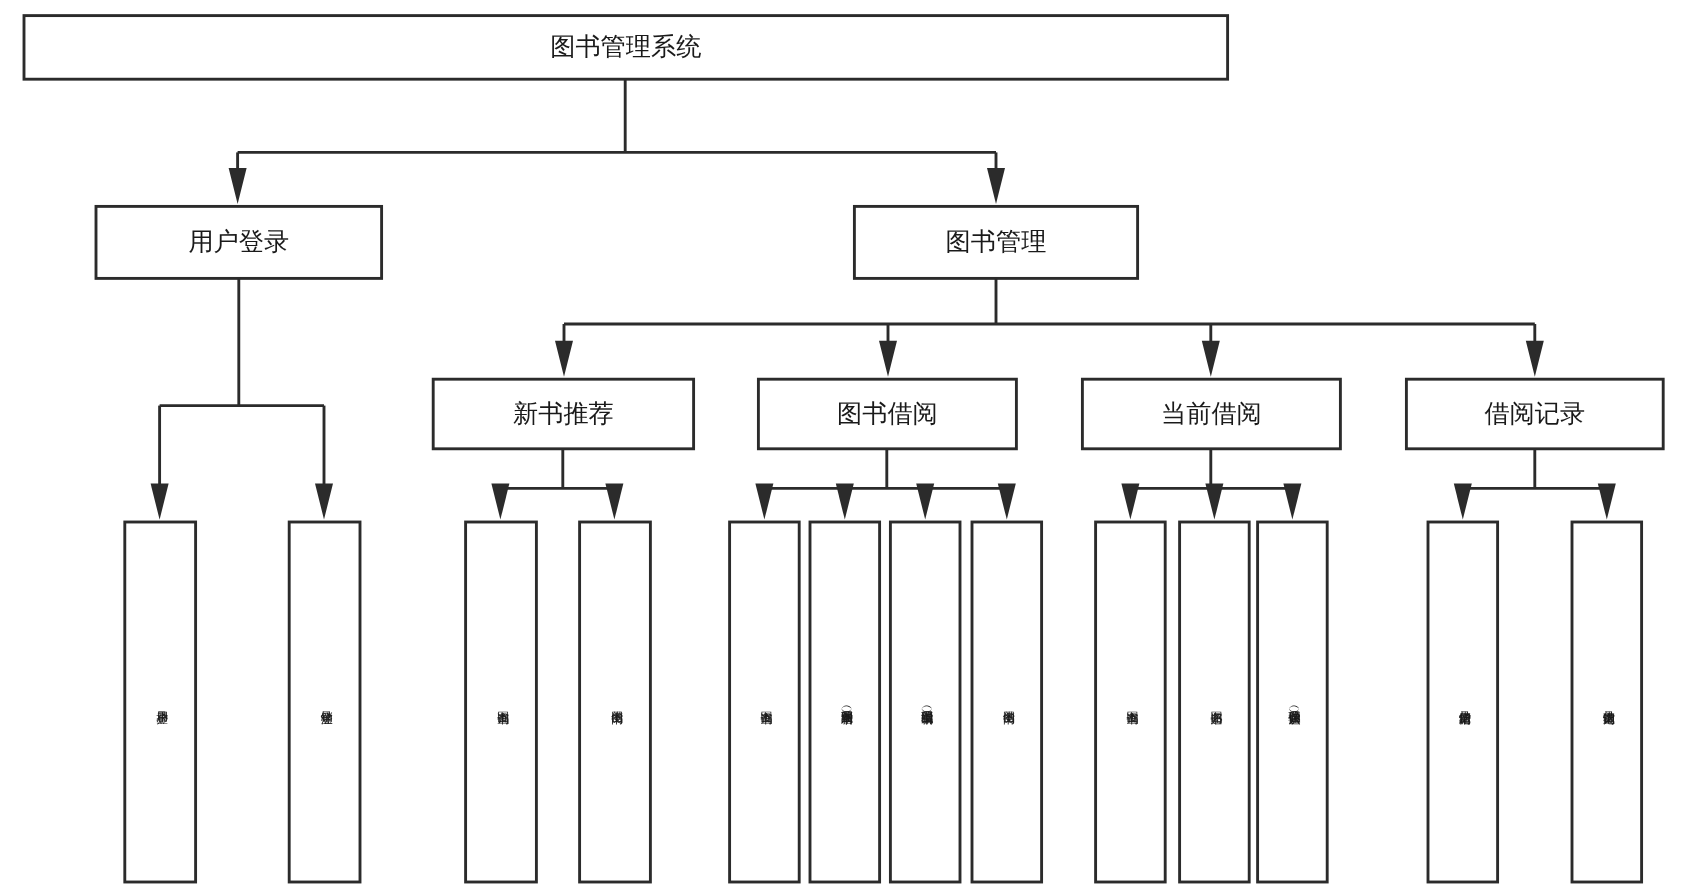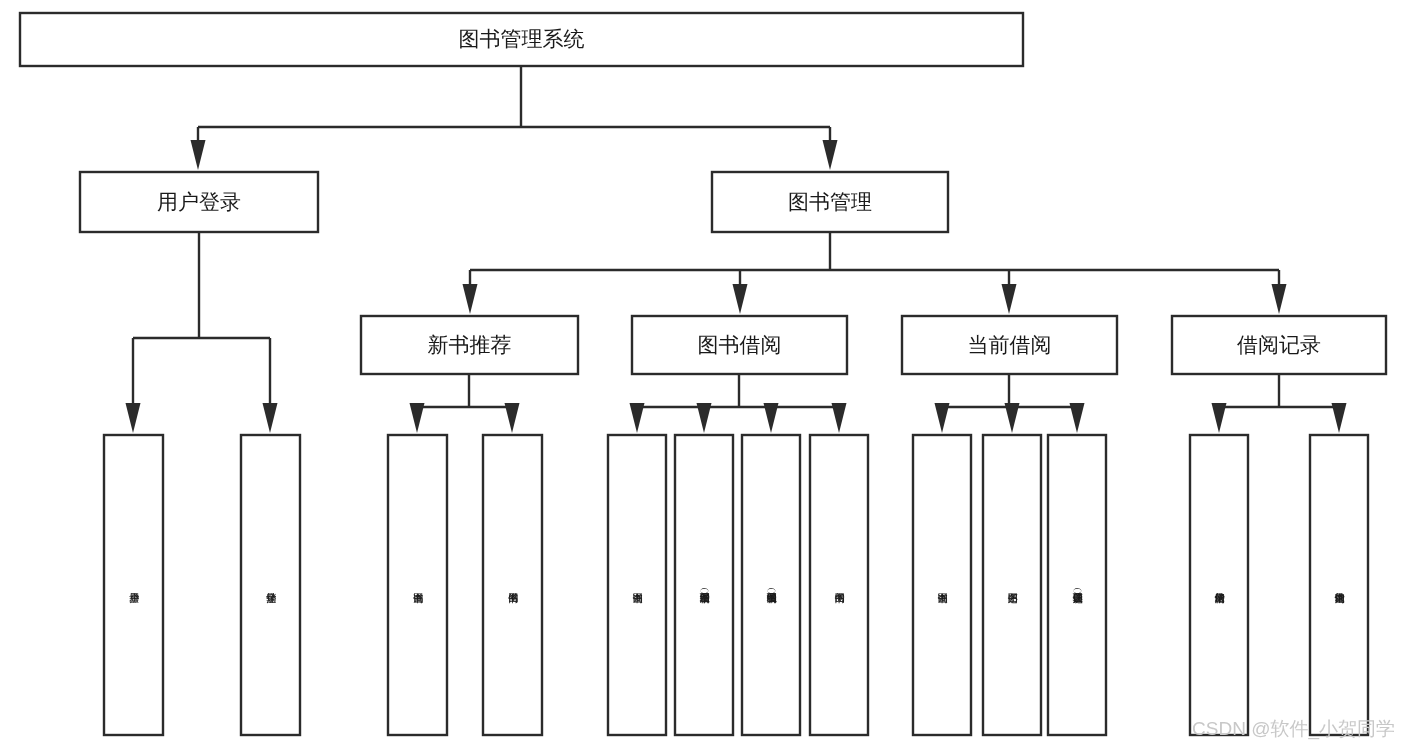--- a/index.html
+++ b/index.html
@@ -223,14 +223,13 @@
       <div class="node-label-v" style="left: 608px; top: 435px; width: 58px; height: 300px; font-size: 10px; letter-spacing: 0px;">查询图书</div>
       <div class="node-label-v" style="left: 675px; top: 435px; width: 58px; height: 300px; font-size: 10px; letter-spacing: 0px;">新增图书（管理员）</div>
       <div class="node-label-v" style="left: 742px; top: 435px; width: 58px; height: 300px; font-size: 10px; letter-spacing: 0px;">编辑图书（管理员）</div>
       <div class="node-label-v" style="left: 810px; top: 435px; width: 58px; height: 300px; font-size: 10px; letter-spacing: 0px;">借阅图书</div>
       <div class="node-label-v" style="left: 913px; top: 435px; width: 58px; height: 300px; font-size: 10px; letter-spacing: 0px;">查询图书</div>
       <div class="node-label-v" style="left: 983px; top: 435px; width: 58px; height: 300px; font-size: 10px; letter-spacing: 0px;">归还图书</div>
       <div class="node-label-v" style="left: 1048px; top: 435px; width: 58px; height: 300px; font-size: 10px; letter-spacing: 0px;">确认归还（管理员）</div>
       <div class="node-label-v" style="left: 1190px; top: 435px; width: 58px; height: 300px; font-size: 10px; letter-spacing: 0px;">新增借阅记录</div>
       <div class="node-label-v" style="left: 1310px; top: 435px; width: 58px; height: 300px; font-size: 10px; letter-spacing: 0px;">查询借阅记录</div>
     </div>
-  <div class="watermark">CSDN @软件_小贺同学</div>
 </div>
 
 </body></html>

